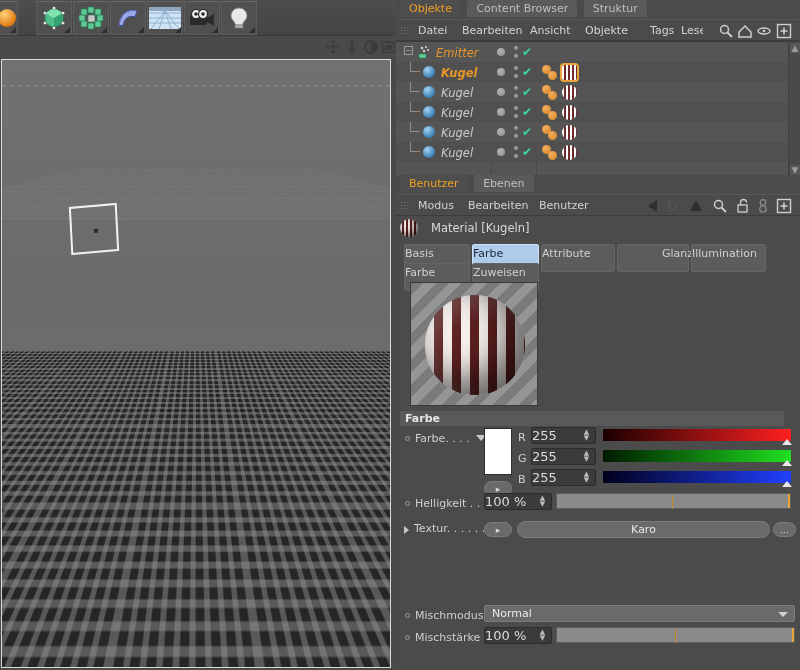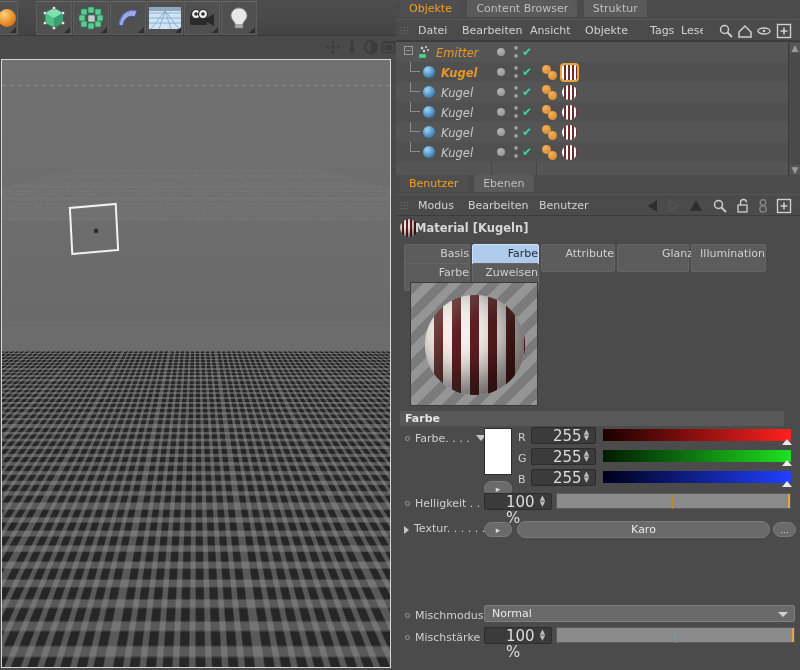--- a/index.html
+++ b/index.html
@@ -103,32 +103,32 @@
       border-left:1px solid #3d3d3d; }
   .sc-arrow { position:absolute; left:1px; width:10px; height:10px; color:#9a9a9a;
       font-size:9px; text-align:center; line-height:10px; background:#565656; }
 
   
   #attr-mgr { position:absolute; left:0; top:175px; width:404px; height:495px; background:#4b4b4b; }
   #mat-head { position:relative; height:24px; background:#4b4b4b; }
   #mat-ball { position:absolute; left:4px; top:3px; width:18px; height:18px; border-radius:50%;
       background: repeating-linear-gradient(90deg,#f0e8e4 0 2px,#5e2020 2px 4px);
       box-shadow: inset -3px -3px 6px rgba(0,0,0,.55); }
-  #mat-title { position:absolute; left:19px; top:5px; font-size:11.5px; color:#d8d8d8;font-weight:bold; }
-  .attr-tab { position:absolute; height:28px; line-height:17px; text-align:right;
+  #mat-title { position:absolute; left:35px; top:5px; font-size:11.5px; color:#d8d8d8; }
+  .attr-tab { position:absolute; height:28px; line-height:17px; text-align:left;
       background:#5c5c5c; color:#d0d0d0; font-size:11px; border-radius:2px;
       border:1px solid #666; }
   .attr-tab.on { background:#aecbeb; color:#1e2a38; border-color:#cfe1f4; }
 
   .sec-head { position:absolute; left:4px; width:384px; height:15px; background:#595959;
       color:#e6e6e6; font-size:11px; font-weight:bold; padding-left:5px; line-height:15px; }
   .plabel { position:absolute; font-size:11px; color:#cfcfcf; white-space:nowrap; }
   .bullet { position:absolute; width:5px; height:5px; border:1px solid #9a9a9a; border-radius:50%; }
   .numfield { position:absolute; height:17px; background:#3b3b3b; border:1px solid #2c2c2c;
-      border-radius:2px; color:#dcdcdc; font-size:15px; line-height:16px; padding-left:21px; }
+      border-radius:2px; color:#dcdcdc; font-size:13px; line-height:16px; padding-left:0; }
   .spin { position:absolute; right:4px; top:2px; width:7px; height:13px; color:#bdbdbd;
       font-size:7px; line-height:6px; text-align:center; }
   .chan { position:absolute; height:12px; }
   .chan-marker { position:absolute; right:-1px; bottom:-4px; width:0; height:0;
       border-left:5px solid transparent; border-right:5px solid transparent; border-bottom:6px solid #e9e9e9; }
   .swatch { position:absolute; border:1px solid #2e2e2e; }
   .pillbtn { position:absolute; height:15px; background:#6a6a6a; border:1px solid #7c7c7c;
       border-radius:8px; color:#d8d8d8; font-size:9px; text-align:center; line-height:14px; }
   .slider { position:absolute; height:16px; background:#8a8a8a; border:1px solid #5c5c5c; }
   .slider-tick { position:absolute; top:1px; width:1px; height:14px; background:#c08a2a; }

